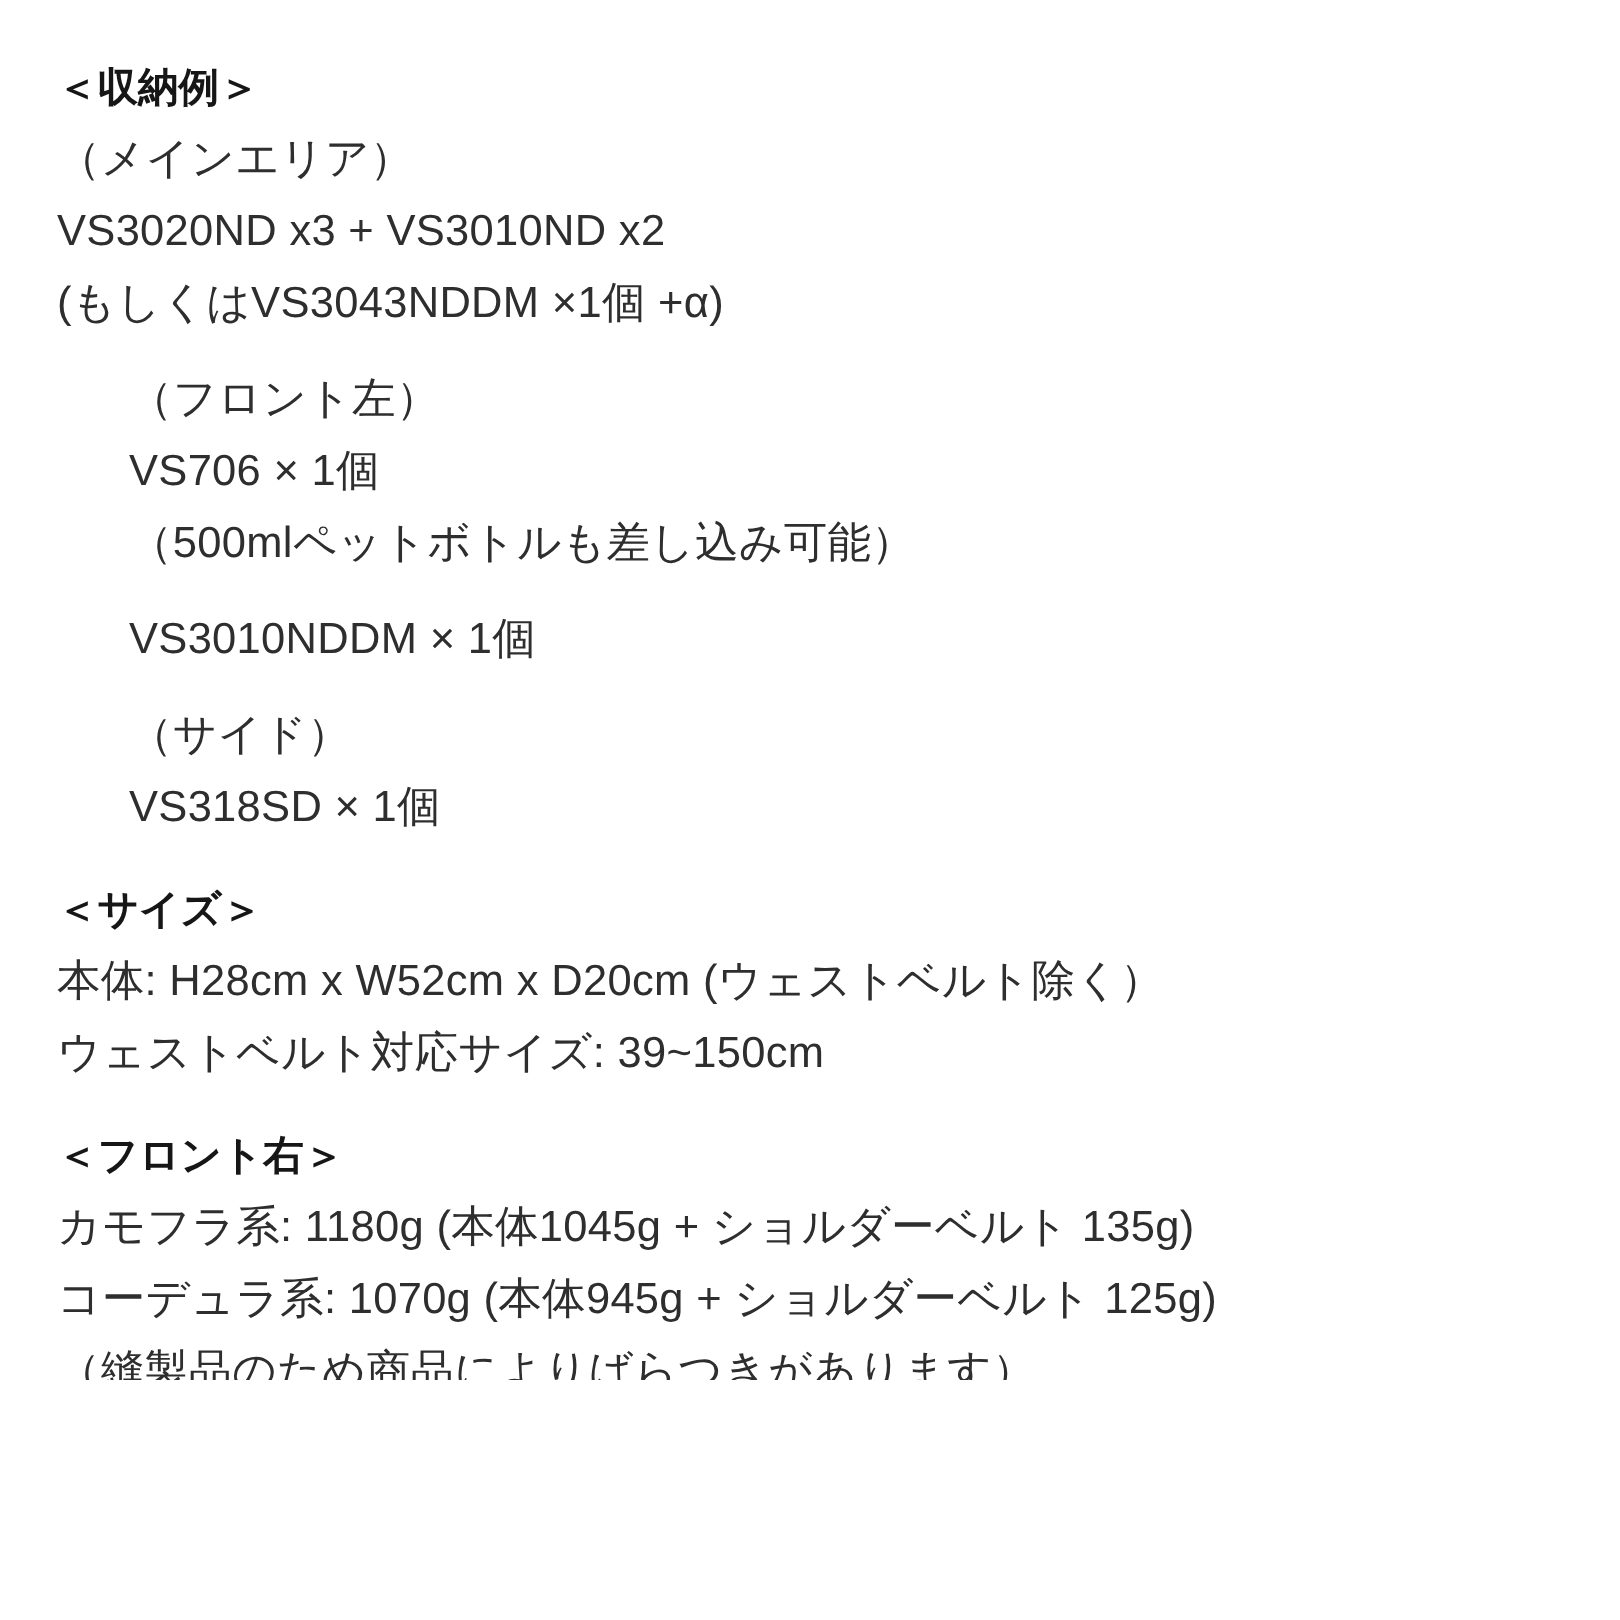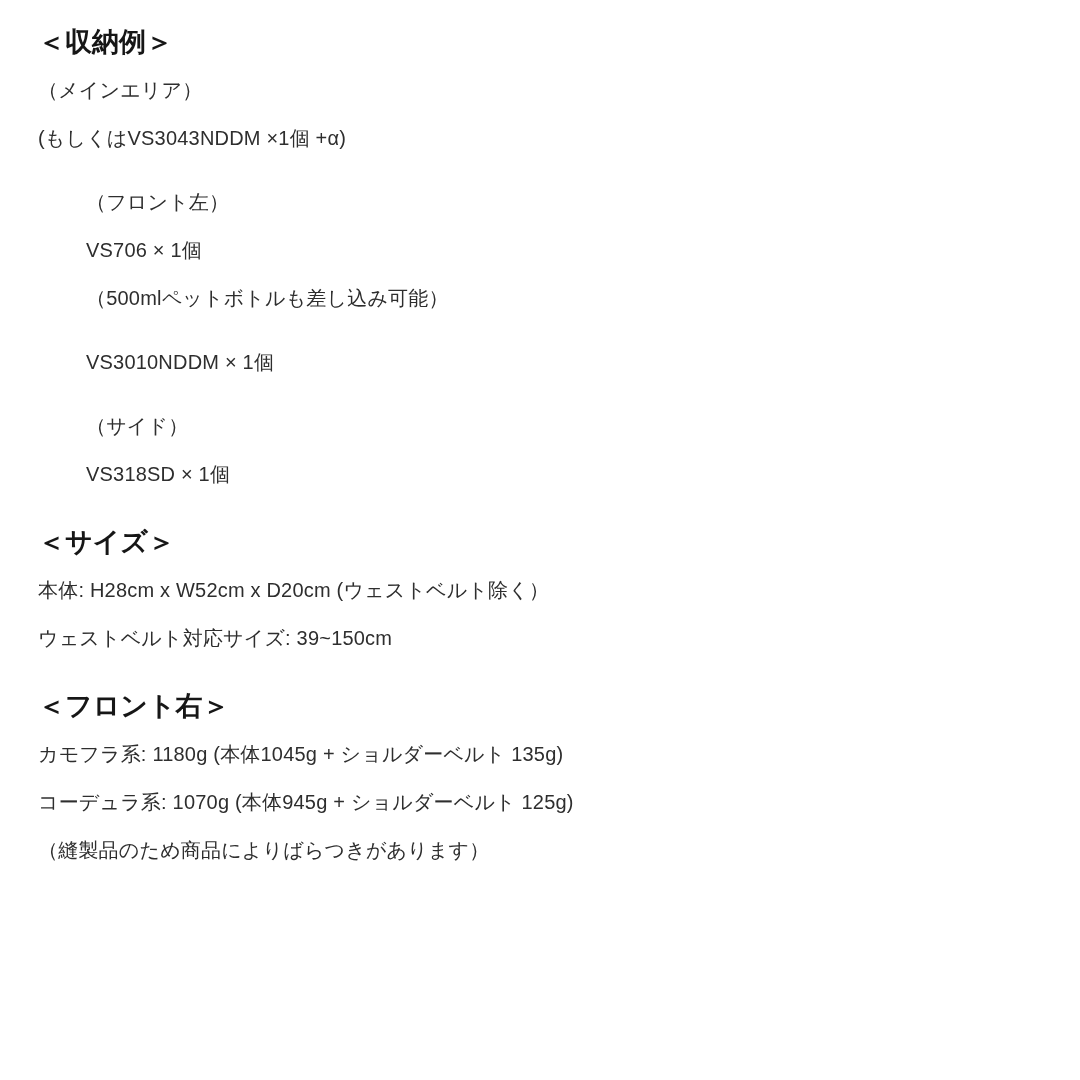--- a/index.html
+++ b/index.html
@@ -9,24 +9,24 @@
   }
   .page {
     position: relative;
     width: 1080px;
     height: 920px;
     background: #ffffff;
     overflow: hidden;
     font-family: "Liberation Sans", "DejaVu Sans", sans-serif;
     color: #2e2e2e;
     box-sizing: border-box;
-    padding: 18px 30px 0 38px;
+    padding: 34px 30px 0 38px;
   }
   .line {
-    font-size: 20px;
+    font-size: 29px;
     line-height: 48px;
     white-space: nowrap;
     letter-spacing: 0.2px;
     font-weight: 500;
   }
   .heading {
     font-size: 27px;
     line-height: 48px;
     font-weight: 700;
     color: #161616;
@@ -43,20 +43,21 @@
 </head>
 <body>
 
 <div class="page">
 
   <div>
     <div class="heading">＜収納例＞</div>
 
     <div>
       <div class="line">（メインエリア）</div>
+      <div class="line">VS3020ND x3 + VS3010ND x2</div>
       <div class="line">(もしくはVS3043NDDM ×1個 +α)</div>
     </div>
 
     <div class="group">
       <div class="line">（フロント左）</div>
       <div class="line">VS706 × 1個</div>
       <div class="line">（500mlペットボトルも差し込み可能）</div>
     </div>
 
     <div class="group">

